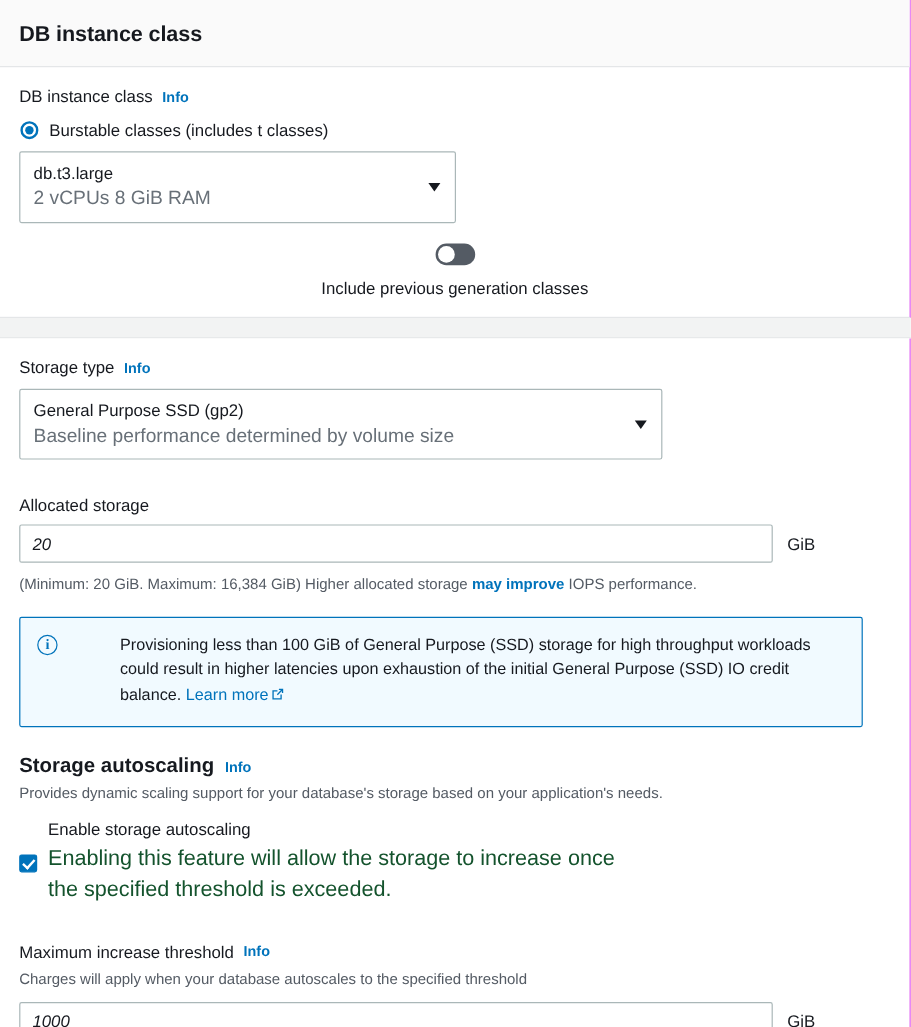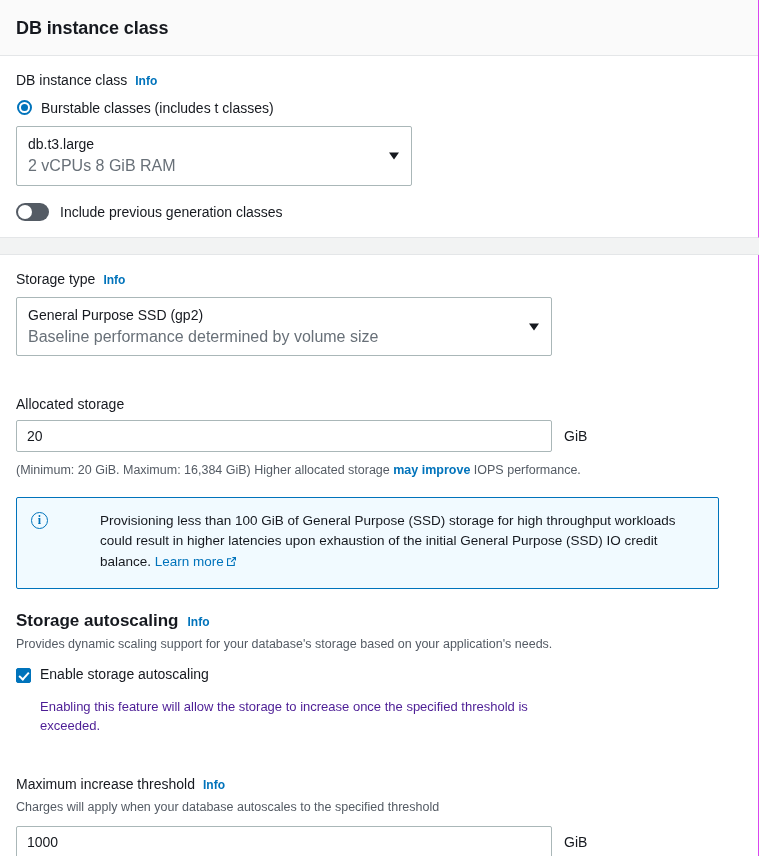--- a/index.html
+++ b/index.html
@@ -64,20 +64,21 @@
   }
   .desc {
     font-size: 12.5px;
     color: #545b64;
     margin: 4px 0 0 0;
     line-height: 1.45;
   }
   
   .radio-row {
     display: flex;
+    align-items: center;
     gap: 9px;
     margin: 12px 0 10px 1px;
   }
   .radio {
     width: 15px;
     height: 15px;
     border-radius: 50%;
     border: 2px solid #0073bb;
     background: #ffffff;
     position: relative;
@@ -129,31 +130,32 @@
     right: 12px;
     top: 50%;
     transform: translateY(-50%);
     width: 0;
     height: 0;
     border-left: 5.5px solid transparent;
     border-right: 5.5px solid transparent;
     border-top: 7px solid #16191f;
   }
   .select-instance {
-    width: 396px;
+    width: 364px;
   }
   .select-storage {
     width: 536px;
   }
   
   .toggle-row {
     display: flex;
     align-items: center;
     gap: 11px;
     margin-top: 17px;
+    flex-direction: column;
   }
   .toggle {
     width: 33px;
     height: 18px;
     border-radius: 9px;
     background: #545b64;
     position: relative;
     flex: none;
     cursor: pointer;
   }
@@ -183,21 +185,22 @@
     font-family: "Liberation Sans", sans-serif;
     box-sizing: border-box;
     outline: none;
   }
   .input-row {
     display: flex;
     align-items: center;
     gap: 12px;
   }
   .input-wide {
-    width: 536px;
+    width: 628px;
+    font-style: italic;
   }
   .unit {
     font-size: 14px;
     color: #16191f;
   }
   .hint {
     font-size: 12.5px;
     color: #545b64;
     margin-top: 9px;
     line-height: 1.45;
@@ -259,21 +262,21 @@
   .sub-title {
     font-size: 17px;
     font-weight: bold;
     color: #16191f;
   }
   
   .check-row {
     display: flex;
     gap: 9px;
     margin-top: 13px;
-    align-items: flex-start;
+    align-items: center;
   }
   .checkbox {
     width: 15px;
     height: 15px;
     border-radius: 2px;
     background: #0073bb;
     border: 1px solid #0073bb;
     flex: none;
     position: relative;
     box-sizing: border-box;
@@ -290,27 +293,27 @@
     border: solid #ffffff;
     border-width: 0 2px 2px 0;
     transform: rotate(42deg);
   }
   .check-body .check-label {
     font-size: 14px;
     color: #16191f;
     cursor: pointer;
   }
   .check-body .check-desc {
-    font-size: 13px;
-    color: #4c1d95;
-    margin-top: 16px;
+    font-size: 18px;
+    color: #14532d;
+    margin-top: 3px;
     line-height: 1.45;
     max-width: 500px;
   }
-  .mt-22 { margin-top: 40px; }
+  .mt-22 { margin-top: 30px; align-items: center; }
   .mt-10 { margin-top: 10px; }
   .mt-8 { margin-top: 8px; }
 </style>
 </head>
 <body>
 
 <div class="page">
 
   <section class="panel">
     <div class="panel-header">

